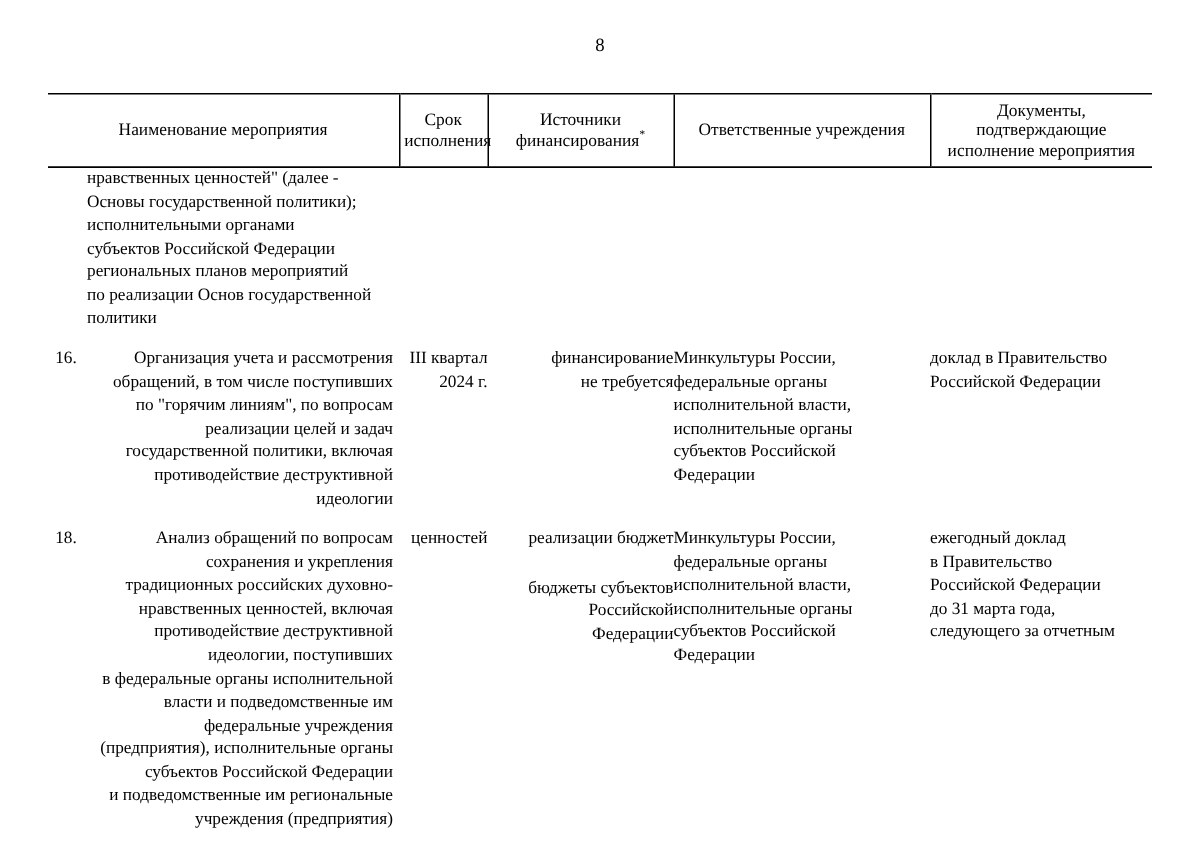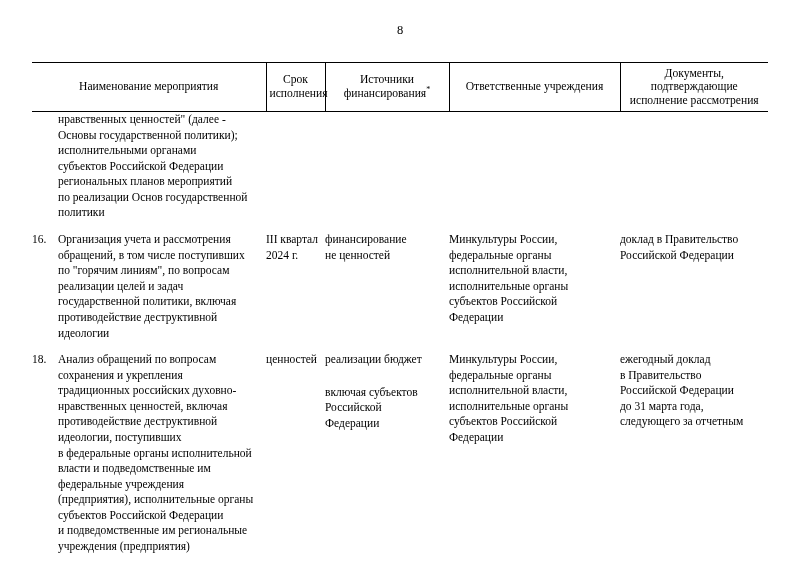--- a/index.html
+++ b/index.html
@@ -68,33 +68,34 @@
     border: none;
     font-size: 11.5px;
     line-height: 1.355;
     padding: 0;
   }
   .cell-top-first { padding-top: 8px; }
 
   .num {
     display: inline-block;
     width: 24px;
-    text-align: left;
+    text-align: center;
     vertical-align: top;
   }
   .c1-body {
     padding-left: 26px;
     padding-right: 4px;
+    text-align: right;
   }
   .c1-cont {
     padding-left: 26px;
     padding-right: 4px;
   }
   .center {
-    text-align: left;
+    text-align: right;
     padding-left: 3px;
     padding-right: 3px;
   }
   .left-ind {
     padding-left: 9px;
     padding-right: 4px;
   }
   .left-ind2 {
     padding-left: 14px;
     padding-right: 4px;
@@ -135,21 +136,21 @@
         <th>
           <span class="nowrapish">Источники
 финансирования</span><span class="sup">*</span>
         </th>
         <th>
           <span class="nowrapish">Ответственные учреждения</span>
         </th>
         <th>
           <span class="nowrapish">Документы,
 подтверждающие
-исполнение рассмотрения</span>
+исполнение мероприятия</span>
         </th>
       </tr>
     </thead>
     <tbody>
 
       <tr>
         <td class="cell-top-first">
           <div class="c1-cont nowrapish">нравственных ценностей" (далее -
 Основы государственной политики);
 исполнительными органами
@@ -189,21 +190,21 @@
 государственной политики, включая
 противодействие деструктивной
 идеологии</div>
         </td>
         <td class="center">
           <div class="nowrapish">III квартал
 2024 г.</div>
         </td>
         <td class="center">
           <div class="nowrapish">финансирование
-не ценностей</div>
+не требуется</div>
         </td>
         <td class="left-ind">
           <div class="nowrapish">Минкультуры России,
 федеральные органы
 исполнительной власти,
 исполнительные органы
 субъектов Российской
 Федерации</div>
         </td>
         <td class="left-ind2">
@@ -235,21 +236,21 @@
 субъектов Российской Федерации
 и подведомственные им региональные
 учреждения (предприятия)</div>
         </td>
         <td class="center">
           <div class="nowrapish">ценностей</div>
         </td>
         <td class="center">
           <div class="nowrapish">реализации бюджет</div>
           <div class="gapline"></div>
-          <div class="nowrapish">включая субъектов
+          <div class="nowrapish">бюджеты субъектов
 Российской
 Федерации</div>
         </td>
         <td class="left-ind">
           <div class="nowrapish">Минкультуры России,
 федеральные органы
 исполнительной власти,
 исполнительные органы
 субъектов Российской
 Федерации</div>

